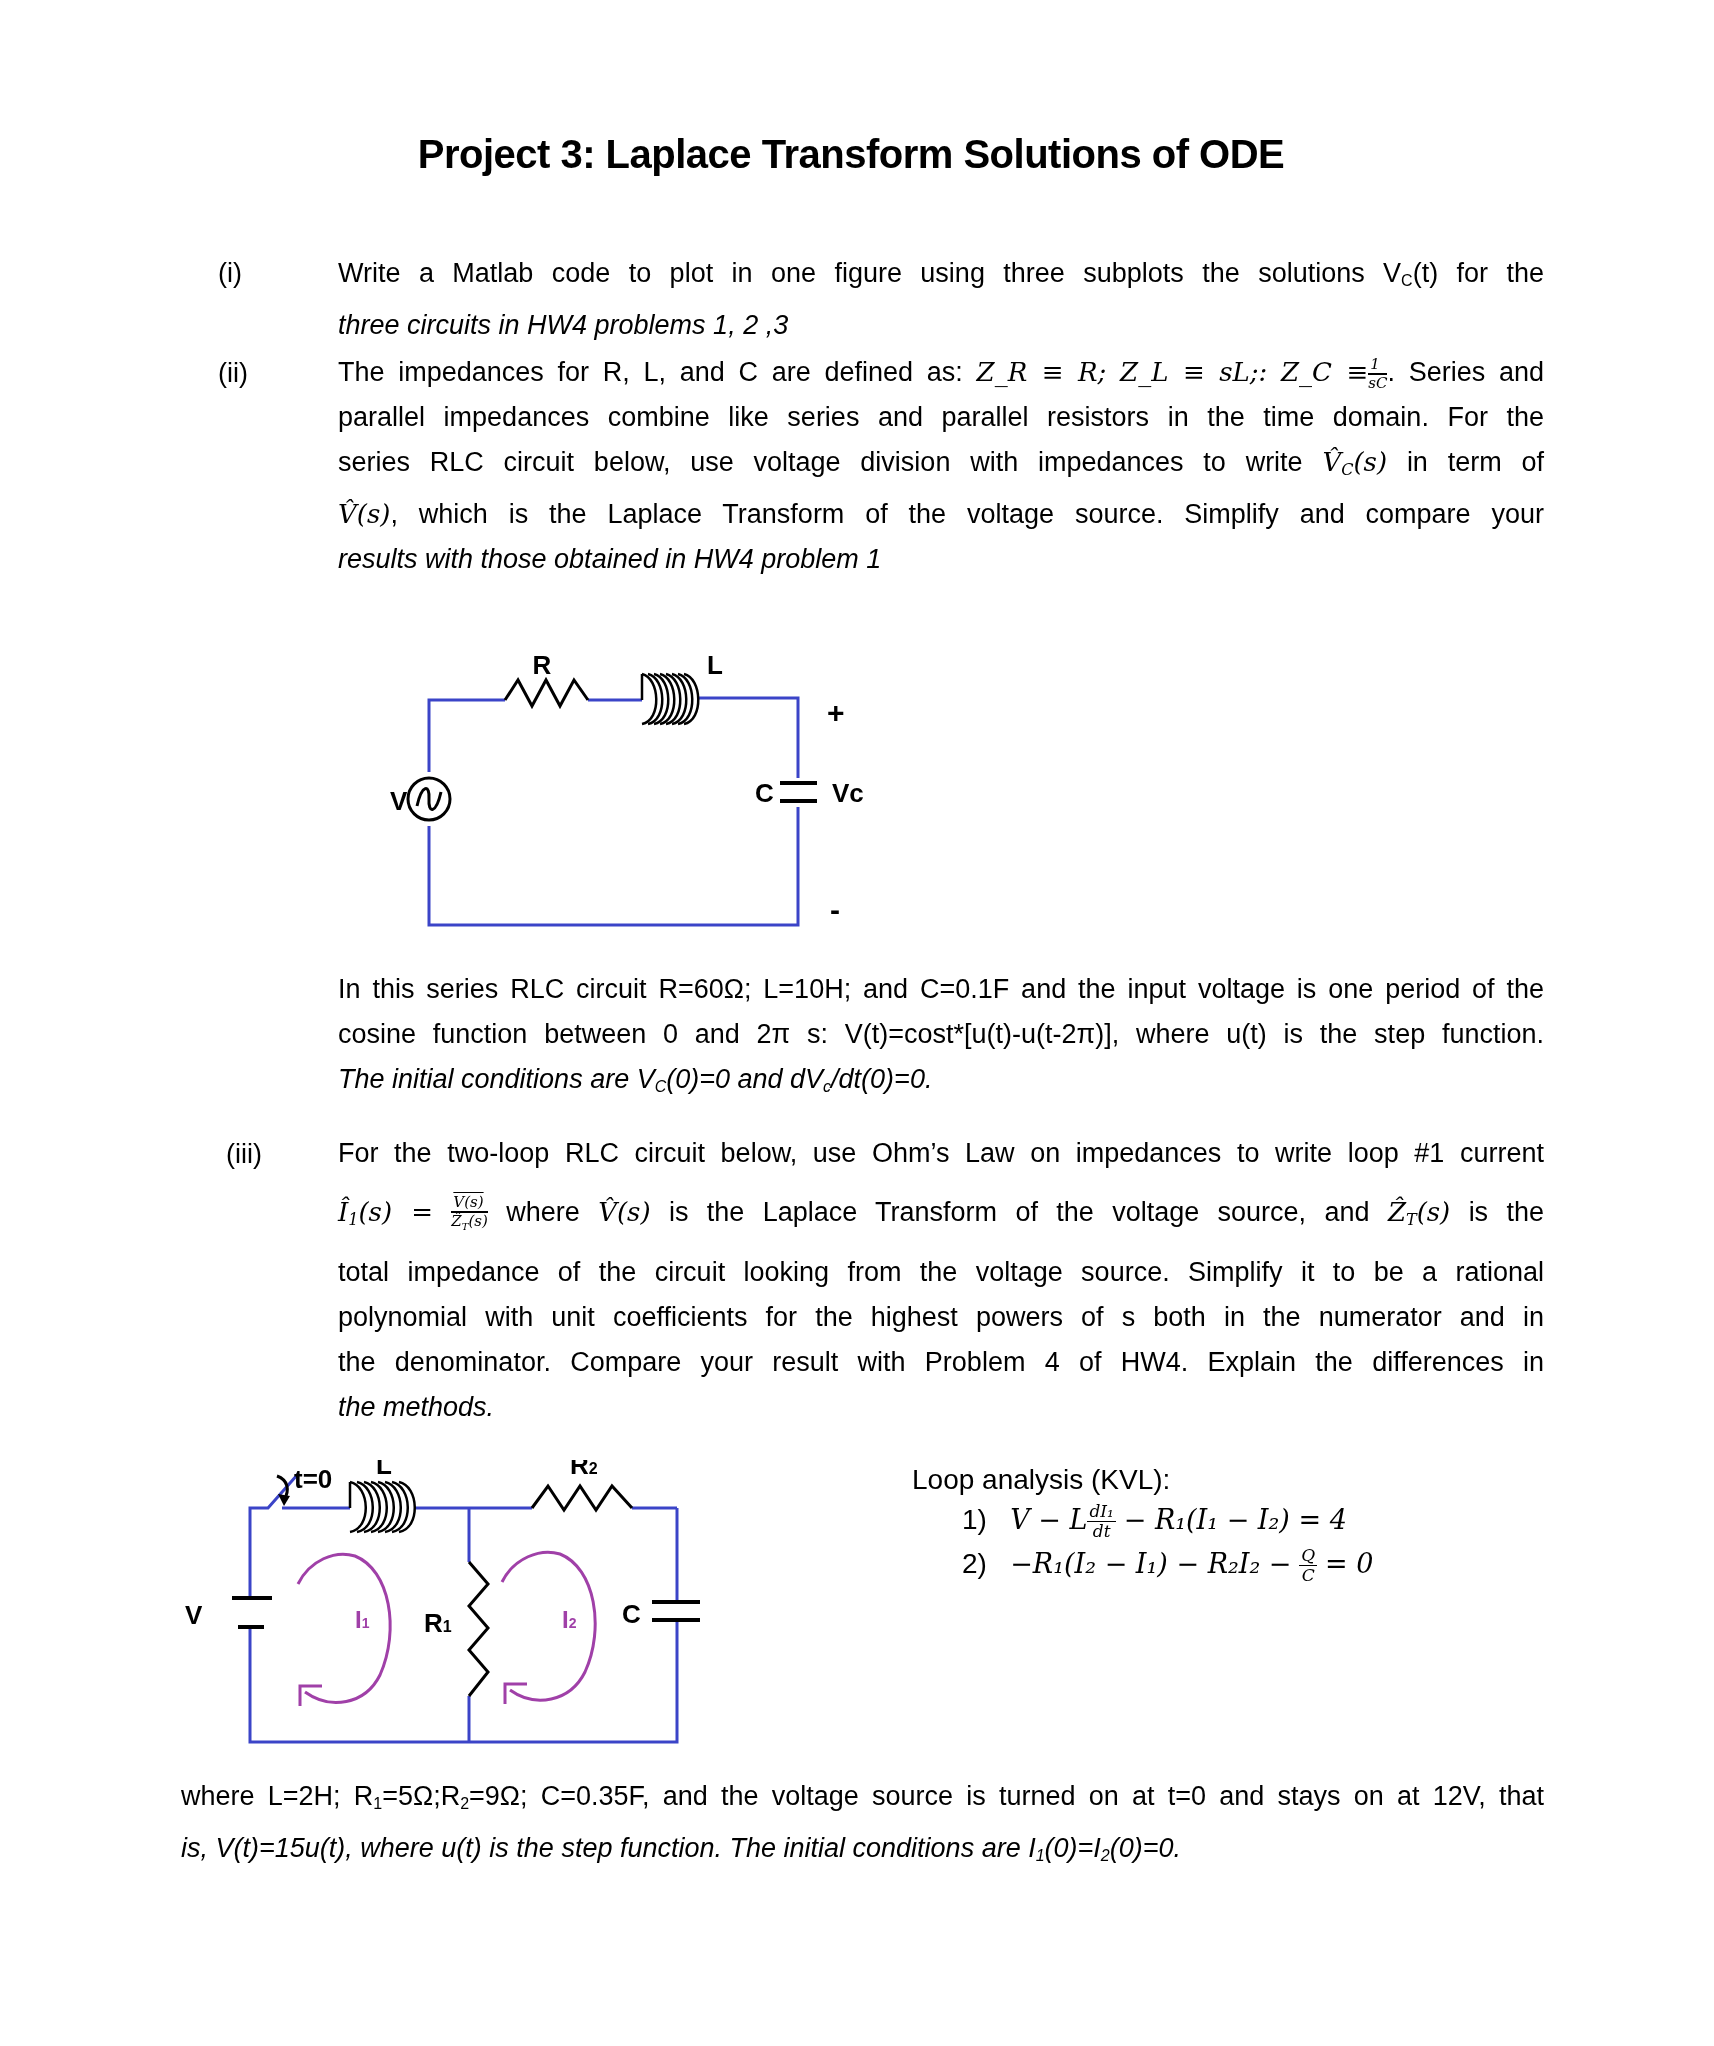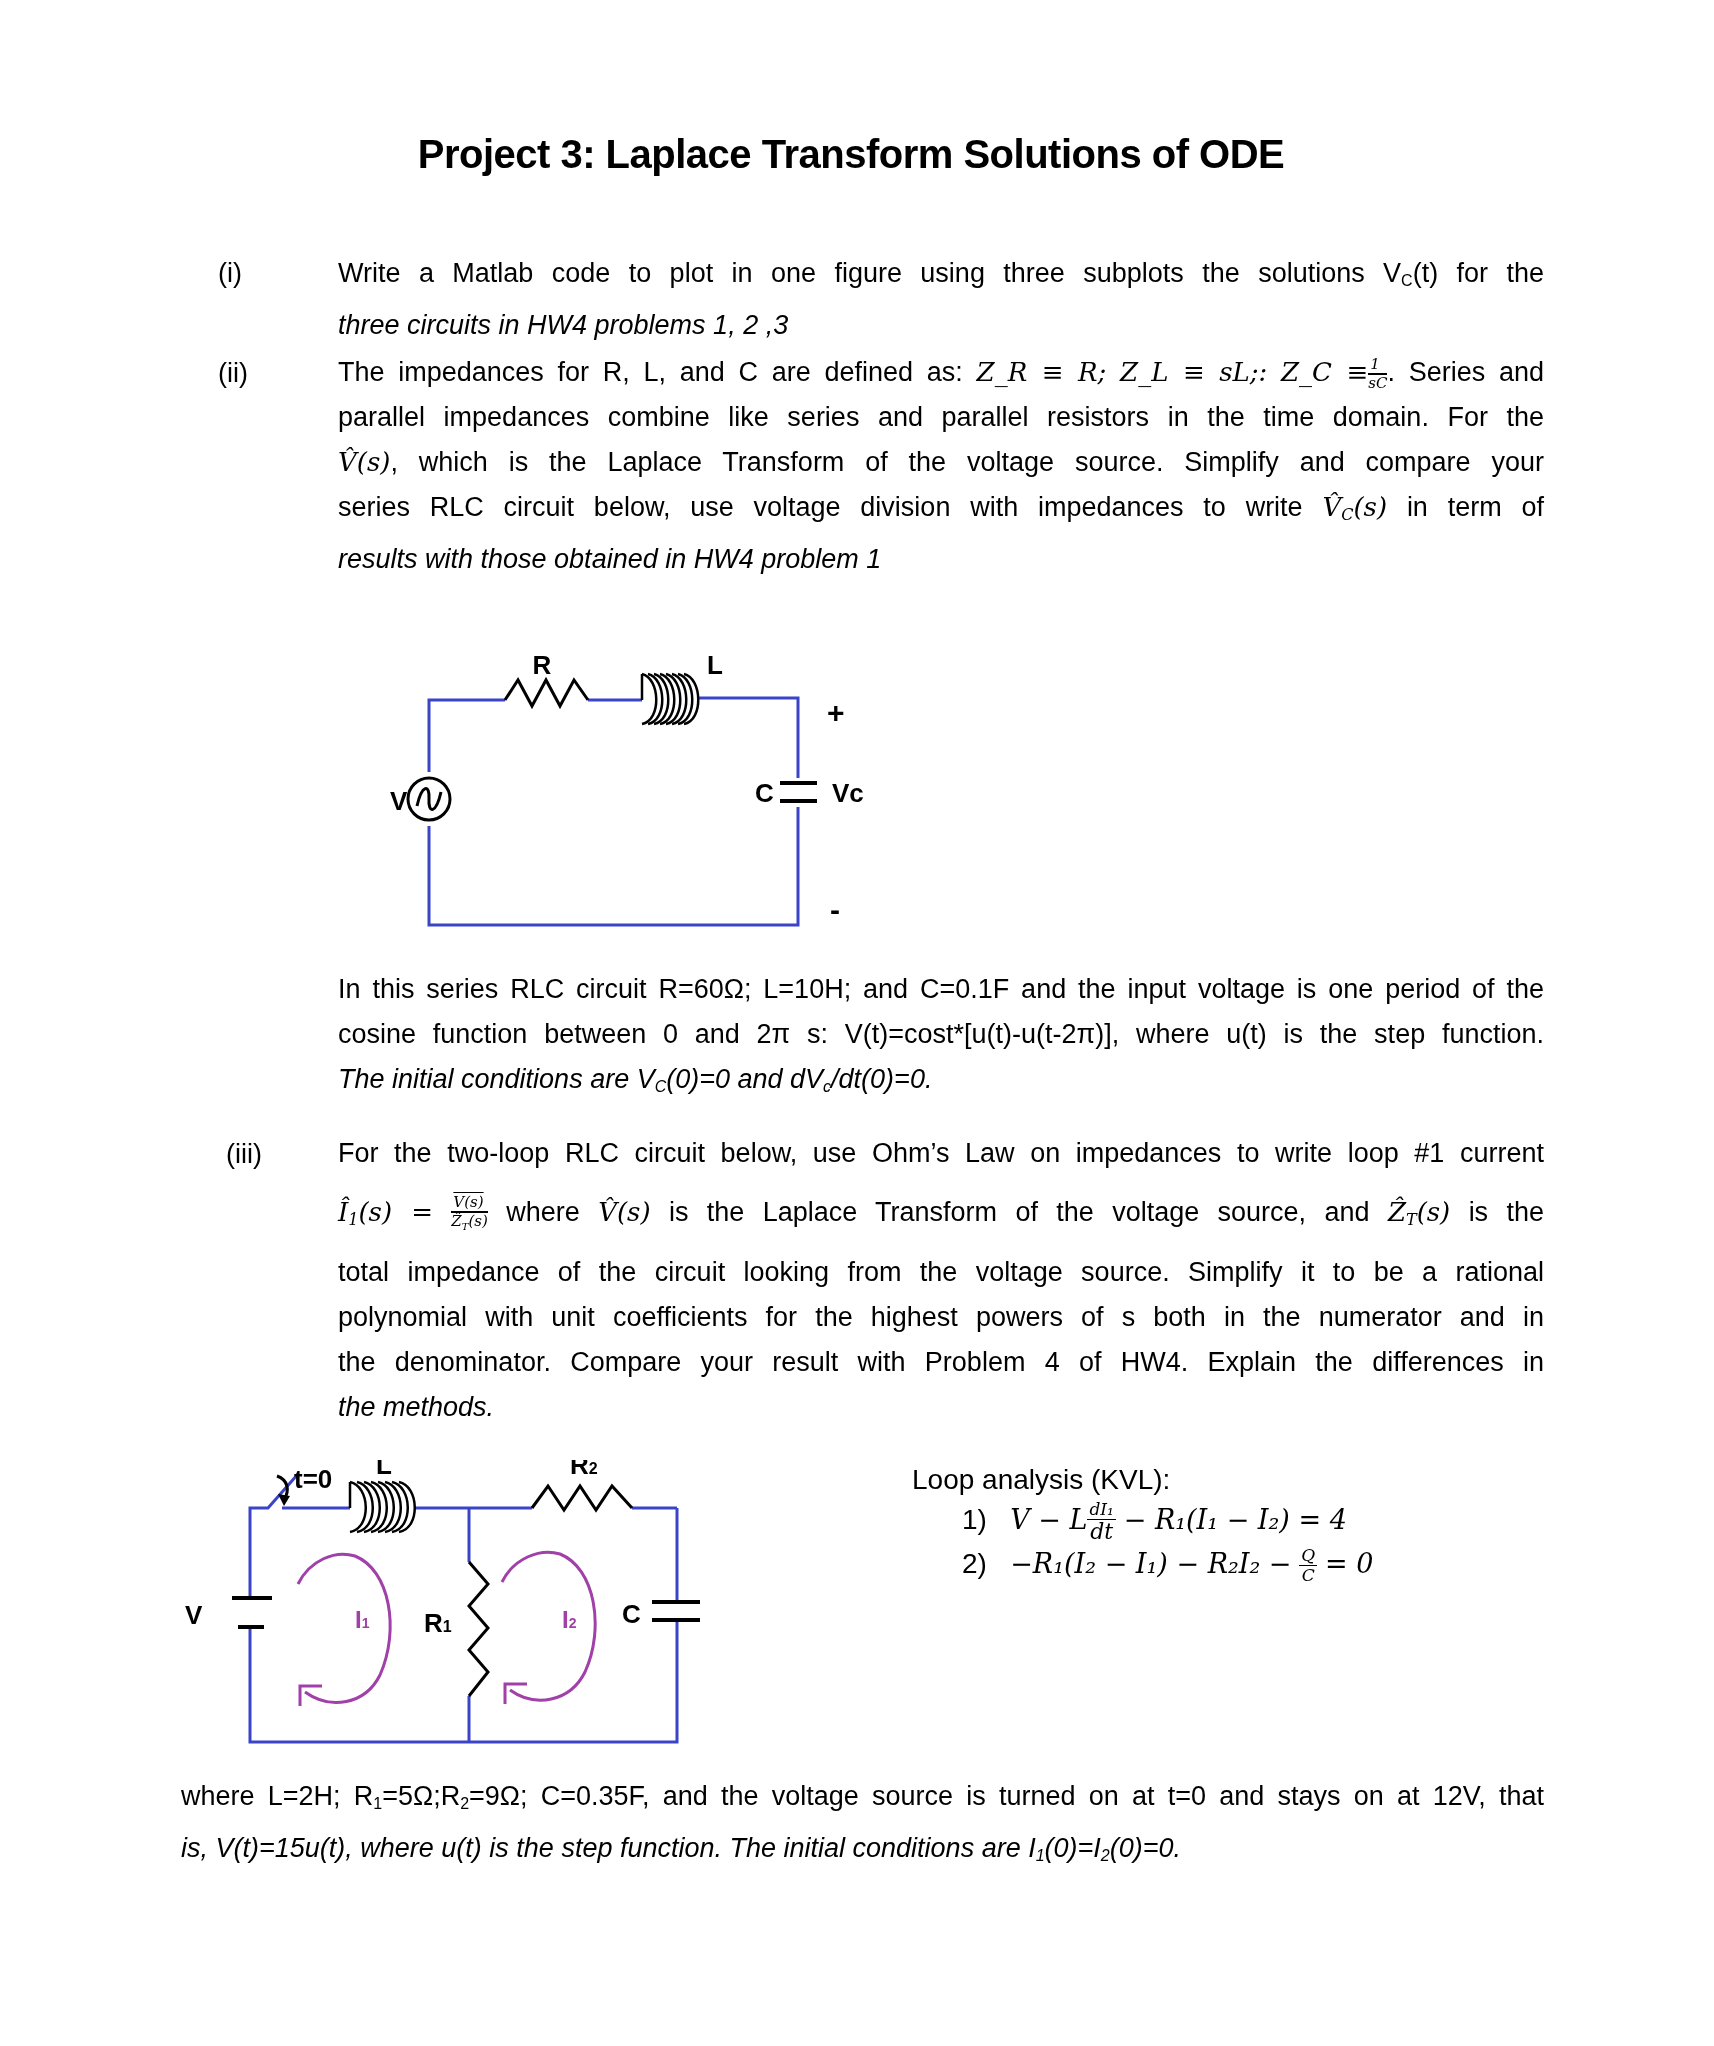--- a/index.html
+++ b/index.html
@@ -37,22 +37,22 @@
 
 <div class="abs num" style="left:218px; top:358px;">(ii)</div>
 <div class="abs para" style="left:338px; top:350px; width:1206px;">
   <span class="line">
     <span>The impedances for R, L, and C are defined as:</span>
     <span class="math">Z_R ≡ R;</span>
     <span class="math">Z_L ≡ sL;:</span>
     <span class="math">Z_C ≡</span><span class="frac"><span class="n">1</span><span class="d">sC</span></span><span>. Series and</span>
   </span>
   <span class="line">parallel impedances combine like series and parallel resistors in the time domain. For the</span>
+  <span class="line"><span>series RLC circuit below, use voltage division with impedances to write</span> <span class="math"><span>V̂</span><sub class="s">C</sub><span>(s)</span></span> <span>in term of</span></span>
   <span class="line"><span class="math"><span>V̂</span><span>(s)</span></span><span>, which is the Laplace Transform of the voltage source. Simplify and compare your</span></span>
-  <span class="line"><span>series RLC circuit below, use voltage division with impedances to write</span> <span class="math"><span>V̂</span><sub class="s">C</sub><span>(s)</span></span> <span>in term of</span></span>
   <span class="line last">results with those obtained in HW4 problem 1</span>
 </div>
 
 <svg class="abs" style="left:380px; top:640px;" width="820" height="300" viewBox="0 0 820 300">
   <g stroke="#3b44c8" stroke-width="3" fill="none">
     <polyline points="125,60 49,60 49,132"></polyline>
     <polyline points="49,186 49,285 418,285 418,167"></polyline>
     <polyline points="208,60 262,60"></polyline>
     <polyline points="318,58 418,58 418,138"></polyline>
   </g>
@@ -170,21 +170,21 @@
     <path d="M322,122 C334,98 360,88 380,94 C415,108 425,168 405,212 C390,242 355,248 330,230"></path>
     <polyline points="325,244 325,224 347,224"></polyline>
   </g>
   <text x="382" y="168" font-size="24" fill="#a040a8"><tspan>I</tspan><tspan font-size="14">2</tspan></text>
 </svg>
 
 <div class="abs kvl" style="left:912px; top:1460px; width:560px;">
   <div>Loop analysis (KVL):</div>
   <div style="padding-left:50px; height:44px;">
     <span>1)</span>&nbsp;&nbsp;
-    <span class="eq">V − L</span><span class="frac"><span class="n" style="font-size:17px;border-bottom-width:1.5px">dI₁</span><span class="d" style="font-size:22px">dt</span></span>
+    <span class="eq">V − L</span><span class="frac"><span class="n" style="font-size:17px;border-bottom-width:1.5px">dI₁</span><span class="d" style="font-size:17px">dt</span></span>
     <span class="eq">− R₁(I₁ − I₂) = 4</span>
   </div>
   <div style="padding-left:50px;">
     <span>2)</span>&nbsp;&nbsp;
     <span class="eq">−R₁(I₂ − I₁) − R₂I₂ −</span>
     <span class="frac"><span class="n" style="font-size:17px;border-bottom-width:1.5px">Q</span><span class="d" style="font-size:17px">C</span></span>
     <span class="eq">= 0</span>
   </div>
 </div>
 

